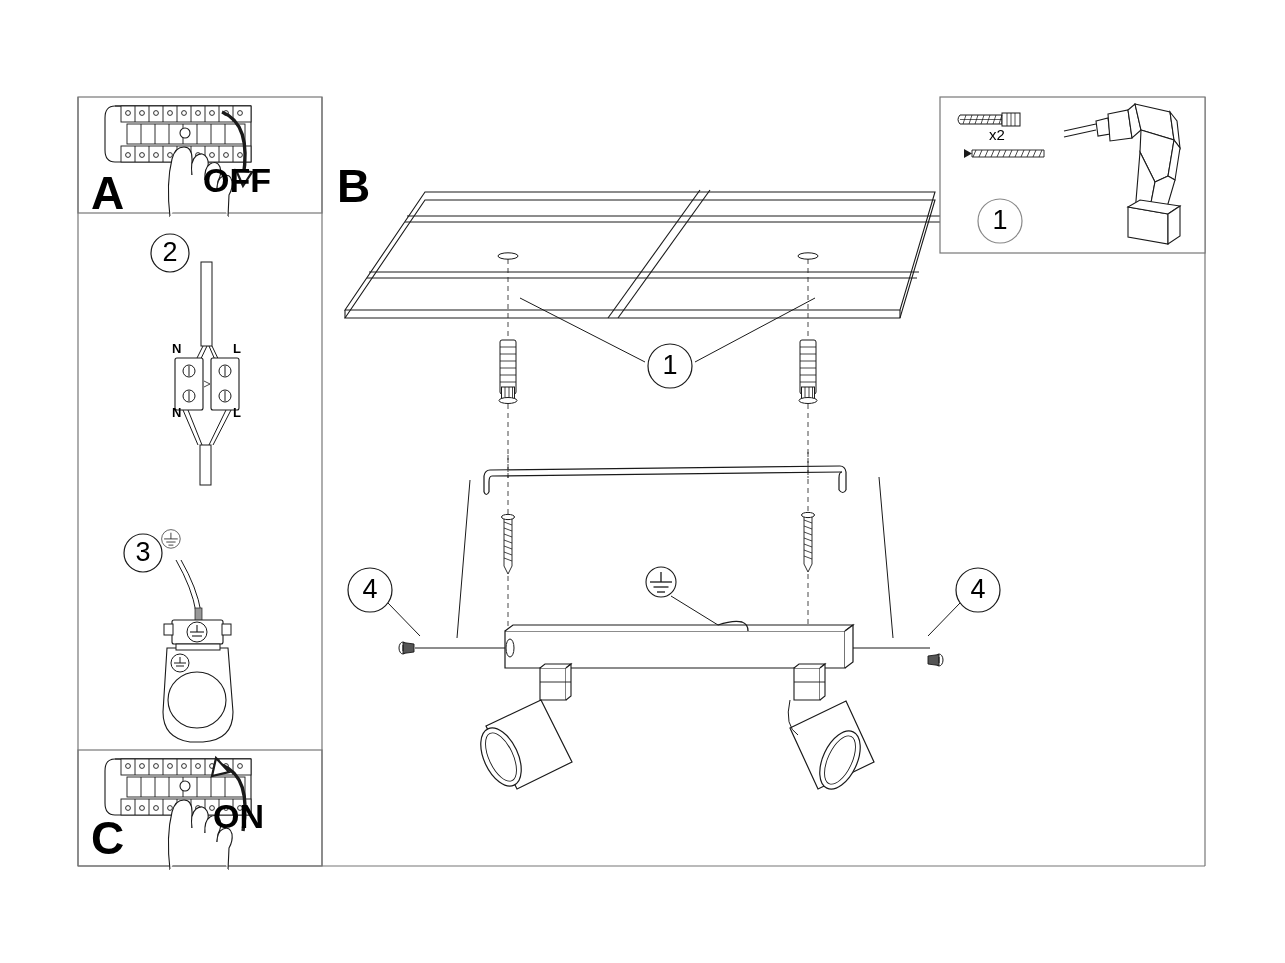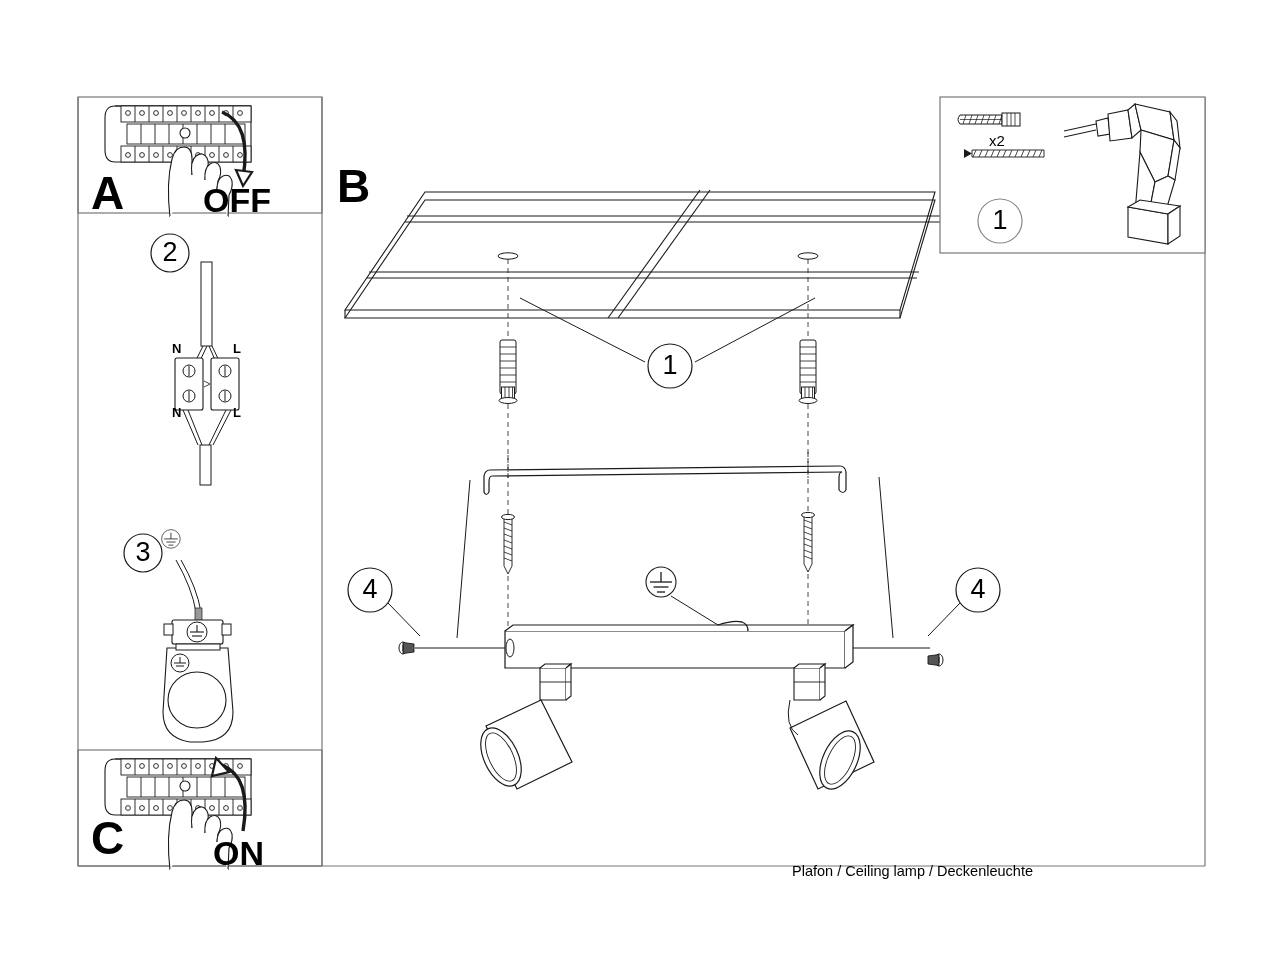--- a/index.html
+++ b/index.html
@@ -1,21 +1,21 @@
 <!DOCTYPE html>
 <html><head>
 <meta charset="utf-8">
 <style>
   html,body{margin:0;padding:0;background:#fff;}
   body{width:1285px;height:963px;font-family:"Liberation Sans",sans-serif;color:#000;overflow:hidden;}
   #sheet{position:relative;width:1285px;height:963px;background:#fff;}
   svg.layer{position:absolute;top:0;left:0;width:1285px;height:963px;}
   .txt{position:absolute;white-space:pre;}
   .big-letter{font-size:46px;font-weight:700;line-height:1;letter-spacing:0;}
-  .state-word{font-size:34px;font-weight:700;line-height:1;margin-top:20px;}
+  .state-word{font-size:34px;font-weight:700;line-height:1;}
   .nl-label{font-size:13px;font-weight:700;line-height:1;}
   .x2-label{font-size:15px;line-height:1;}
   .callout-num{font-size:27px;line-height:1;text-align:center;}
   .caption{font-size:14.5px;line-height:22px;}
   .caption div{white-space:pre;}
 </style>
 </head>
 <body>
 
 <div id="sheet">
@@ -351,34 +351,33 @@
       </g>
     </g>
   </svg>
 
   <div class="txt big-letter" style="left:91px;top:170px;">A</div>
   <div class="txt state-word" style="left:203px;top:163px;">OFF</div>
 
   <div class="txt big-letter" style="left:337px;top:163px;">B</div>
 
   <div class="txt big-letter" style="left:91px;top:815px;">C</div>
-  <div class="txt state-word" style="left:213px;top:816px;">ON</div>
+  <div class="txt state-word" style="left:213px;top:799px;">ON</div>
 
   <div class="txt callout-num" style="left:155px;top:239px;width:30px;">2</div>
   <div class="txt nl-label" style="left:172px;top:342px;">N</div>
   <div class="txt nl-label" style="left:233px;top:342px;">L</div>
   <div class="txt nl-label" style="left:172px;top:406px;">N</div>
   <div class="txt nl-label" style="left:233px;top:406px;">L</div>
 
   <div class="txt callout-num" style="left:128px;top:539px;width:30px;">3</div>
 
   <div class="txt callout-num" style="left:655px;top:352px;width:30px;">1</div>
   <div class="txt callout-num" style="left:355px;top:576px;width:30px;">4</div>
   <div class="txt callout-num" style="left:963px;top:576px;width:30px;">4</div>
 
-  <div class="txt x2-label" style="left:989px;top:133px;">x2</div>
+  <div class="txt x2-label" style="left:989px;top:127px;">x2</div>
   <div class="txt callout-num" style="left:985px;top:207px;width:30px;">1</div>
 
   <div class="txt caption" style="left:792px;top:816px;">
-    <div>Plafon / Ceiling lamp / Deckenleuchte</div>
   </div>
 
 </div>
 
 </body></html>

